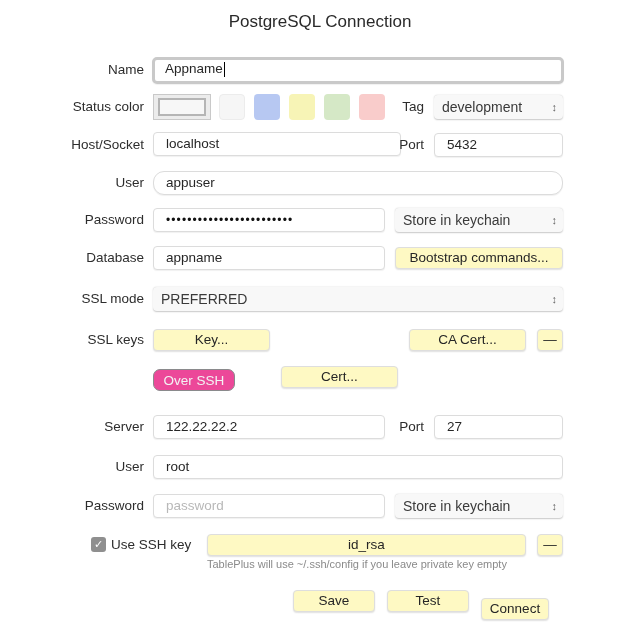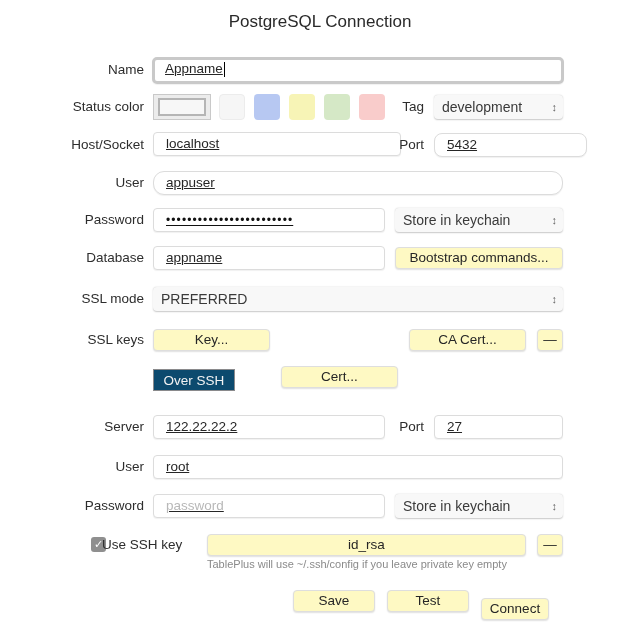--- a/index.html
+++ b/index.html
@@ -5,40 +5,40 @@
   * { box-sizing: border-box; margin: 0; padding: 0; }
   html, body { width: 640px; height: 640px; background: #ffffff; overflow: hidden; }
   body { font-family: "Liberation Sans", sans-serif; color: #262626; font-size: 13.5px; position: relative; }
 
   .title { position: absolute; top: 12px; left: 0; width: 640px; text-align: center; font-size: 17px; color: #2a2a2a; }
 
   .label { position: absolute; width: 144px; text-align: right; font-size: 13.5px; color: #2d2d2d; line-height: 24px; }
 
   .field { position: absolute; height: 24px; border: 1px solid #dcdcdc; border-radius: 4px; background: #fff;
            box-shadow: 0 1px 1px rgba(0,0,0,0.06); padding: 0 12px; line-height: 22px; font-size: 13.5px; color: #262626;
-           white-space: nowrap; overflow: hidden; text-decoration: underline; }
+           white-space: nowrap; overflow: hidden; }
   .field.focused { border: 3px solid #c9c9c9; line-height: 18px; padding-left: 10px; border-radius: 5px; }
   .caret { display: inline-block; width: 1px; height: 15px; background: #000; vertical-align: middle; margin-left: 1px; }
   .field .ph { color: #b8b8b8; }
   .dots { letter-spacing: 1.1px; font-size: 12px; color: #111; }
 
   .select { position: absolute; height: 24px; border-radius: 4px; background: #f8f8f8;
             box-shadow: 0 0.5px 1.5px rgba(0,0,0,0.22); padding: 0 8px; line-height: 24px; font-size: 14px; color: #3a3a3a; }
   .select .chev { position: absolute; right: 6px; top: 0; font-size: 11px; color: #666; line-height: 24px; }
 
   .btn { position: absolute; height: 22px; border-radius: 4px; background: #fef9c3; border: 1px solid #dedede;
          box-shadow: 0 1px 1.5px rgba(0,0,0,0.12); text-align: center; line-height: 20px; font-size: 13.5px; color: #262626; }
 
   .swatch { position: absolute; top: 94px; width: 26px; height: 26px; border-radius: 4px; }
   .swatch-none { position: absolute; top: 94px; left: 153px; width: 58px; height: 26px; border: 1px solid #c9c9c9;
                  background: #ececec; padding: 3px 4px; }
   .swatch-none .inner { width: 100%; height: 100%; border: 2px solid #b5b5b5; background: #f7f7f7; }
 
-  .over-ssh { position: absolute; left: 153px; top: 369px; width: 82px; height: 22px; border-radius: 0;
-              background: #0c4a6e; color: #f3f3f3; font-size: 13.5px; text-align: center; line-height: 22px;
+  .over-ssh { position: absolute; left: 153px; top: 369px; width: 82px; height: 22px; border-radius: 7px;
+              background: #ec4899; color: #f3f3f3; font-size: 13.5px; text-align: center; line-height: 22px;
               border: 1px solid #8a8a8c; }
 
   .checkbox { position: absolute; left: 91px; top: 537px; width: 15px; height: 15px; border-radius: 3px; background: #8f8f8f;
               color: #fff; font-size: 11px; line-height: 15px; text-align: center; }
   .hint { position: absolute; left: 207px; top: 558px; font-size: 11px; color: #8a8a8a; }
 </style>
 </head>
 <body>
 
 <div class="title">PostgreSQL Connection</div>
@@ -57,21 +57,21 @@
 <div class="swatch" style="left:359px;background:#f9cccb;"></div>
 <div class="label" style="left:280px;top:95px;width:144px;">Tag</div>
 <div class="select" style="left:434px;top:95px;width:129px;">
   <span>development</span>
   <span class="chev">↕</span>
 </div>
 
 <div class="label" style="left:0;top:133px;padding-left:27px;">Host/Socket</div>
 <div class="field" style="left:153px;top:132px;width:248px;">localhost</div>
 <div class="label" style="left:280px;top:133px;">Port</div>
-<div class="field" style="left:434px;top:133px;width:153px;border-radius:8px;">5432</div>
+<div class="field" style="left:434px;top:133px;width:129px;">5432</div>
 
 <div class="label" style="left:0;top:171px;">User</div>
 <div class="field" style="left:153px;top:171px;width:410px;border-radius:11px;">appuser</div>
 
 <div class="label" style="left:0;top:208px;">Password</div>
 <div class="field dots" style="left:153px;top:208px;width:232px;">••••••••••••••••••••••••</div>
 <div class="select" style="left:395px;top:208px;width:168px;">
   <span>Store in keychain</span>
   <span class="chev">↕</span>
 </div>
@@ -103,20 +103,20 @@
 <div class="field" style="left:153px;top:455px;width:410px;">root</div>
 
 <div class="label" style="left:0;top:494px;">Password</div>
 <div class="field" style="left:153px;top:494px;width:232px;"><span class="ph">password</span></div>
 <div class="select" style="left:395px;top:494px;width:168px;">
   <span>Store in keychain</span>
   <span class="chev">↕</span>
 </div>
 
 <div class="checkbox"><span>✓</span></div>
-<div style="position:absolute;left:102px;top:533px;line-height:24px;font-size:13.5px;color:#2d2d2d;">Use SSH key</div>
+<div style="position:absolute;left:111px;top:533px;line-height:24px;font-size:13.5px;color:#2d2d2d;">Use SSH key</div>
 <div class="btn" style="left:207px;top:534px;width:319px;">id_rsa</div>
 <div class="btn" style="left:537px;top:534px;width:26px;">—</div>
 <div class="hint">TablePlus will use ~/.ssh/config if you leave private key empty</div>
 
 <div class="btn" style="left:293px;top:590px;width:82px;">Save</div>
 <div class="btn" style="left:387px;top:590px;width:82px;">Test</div>
 <div class="btn" style="left:481px;top:598px;width:68px;">Connect</div>
 
 </body></html>

